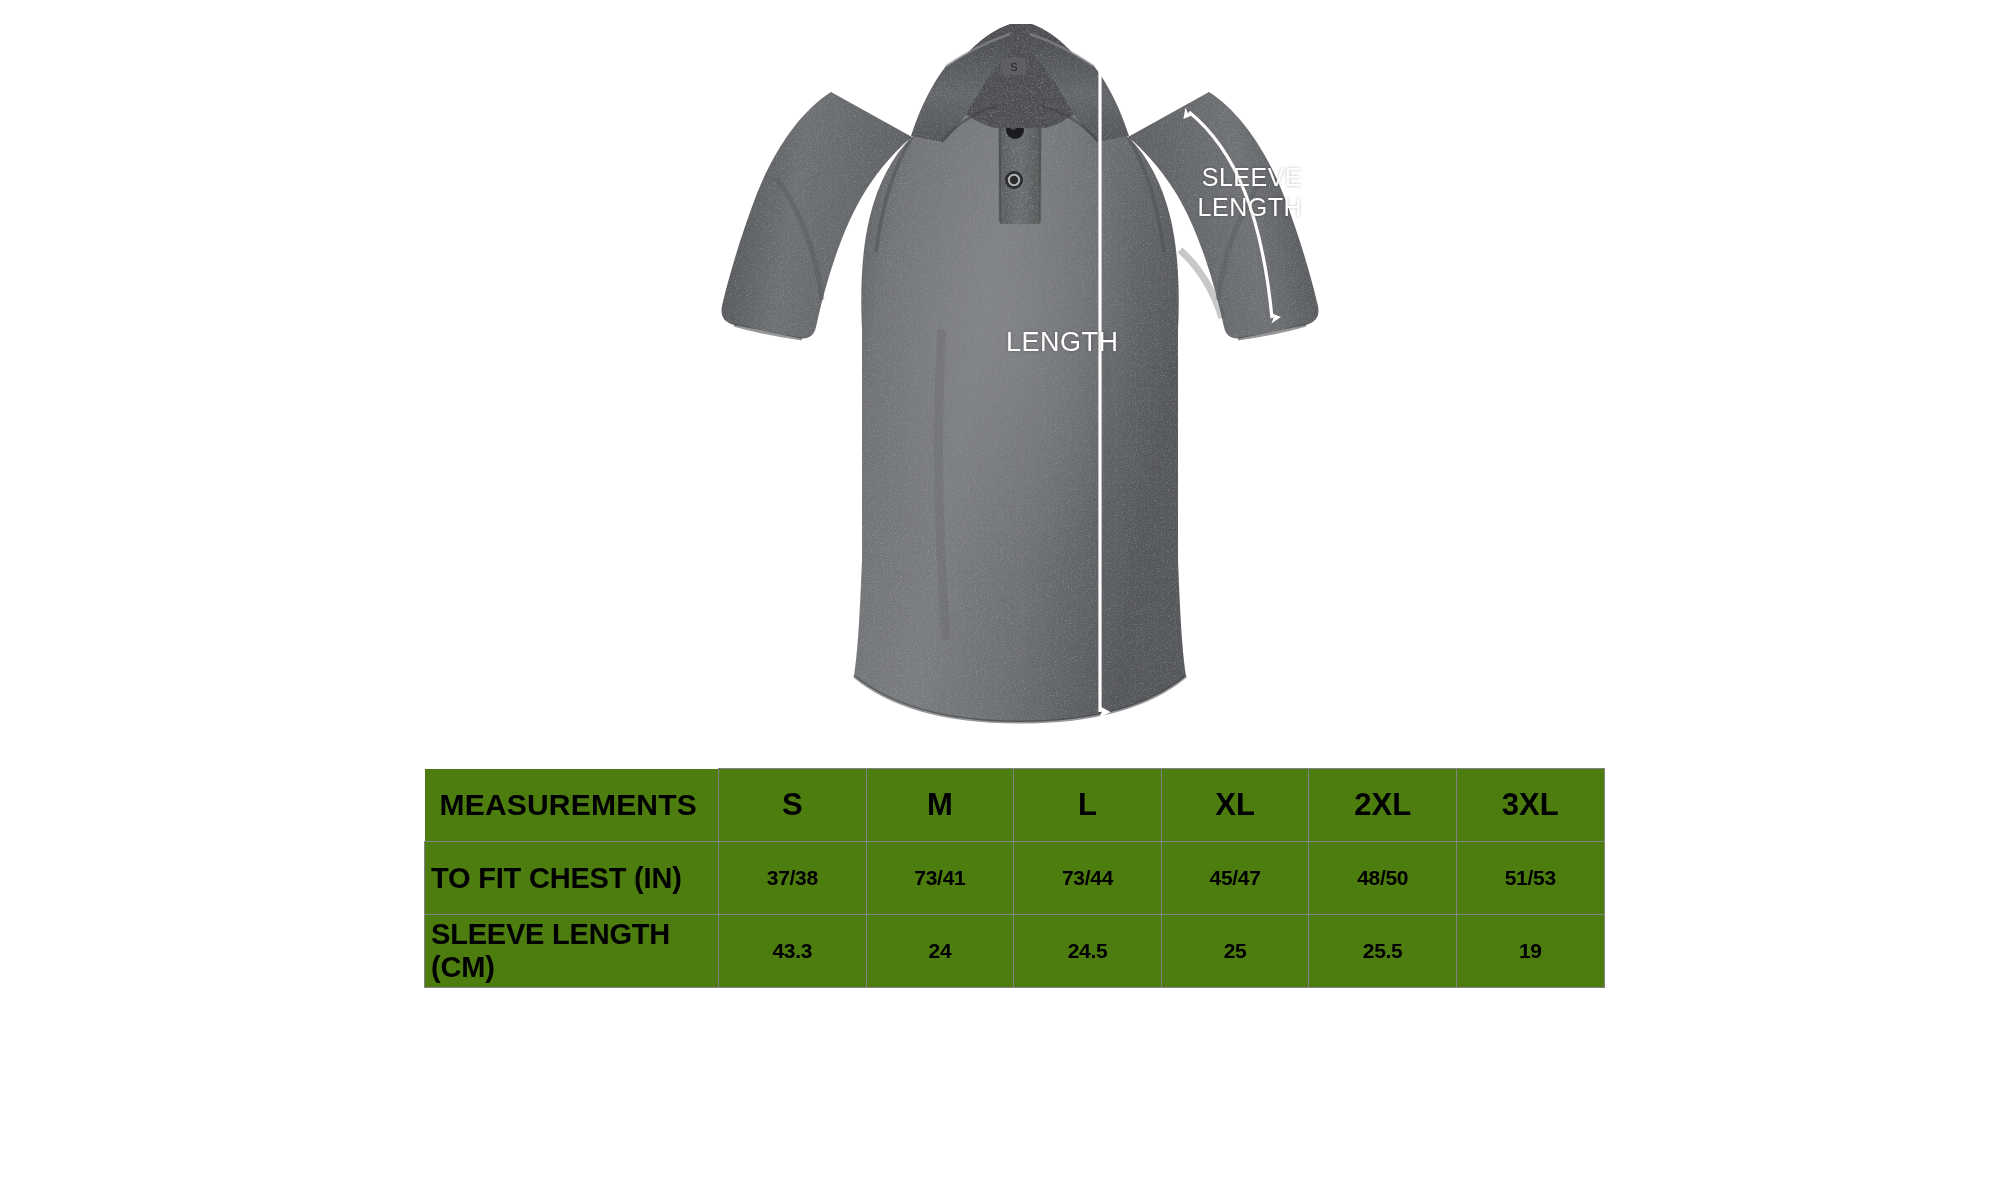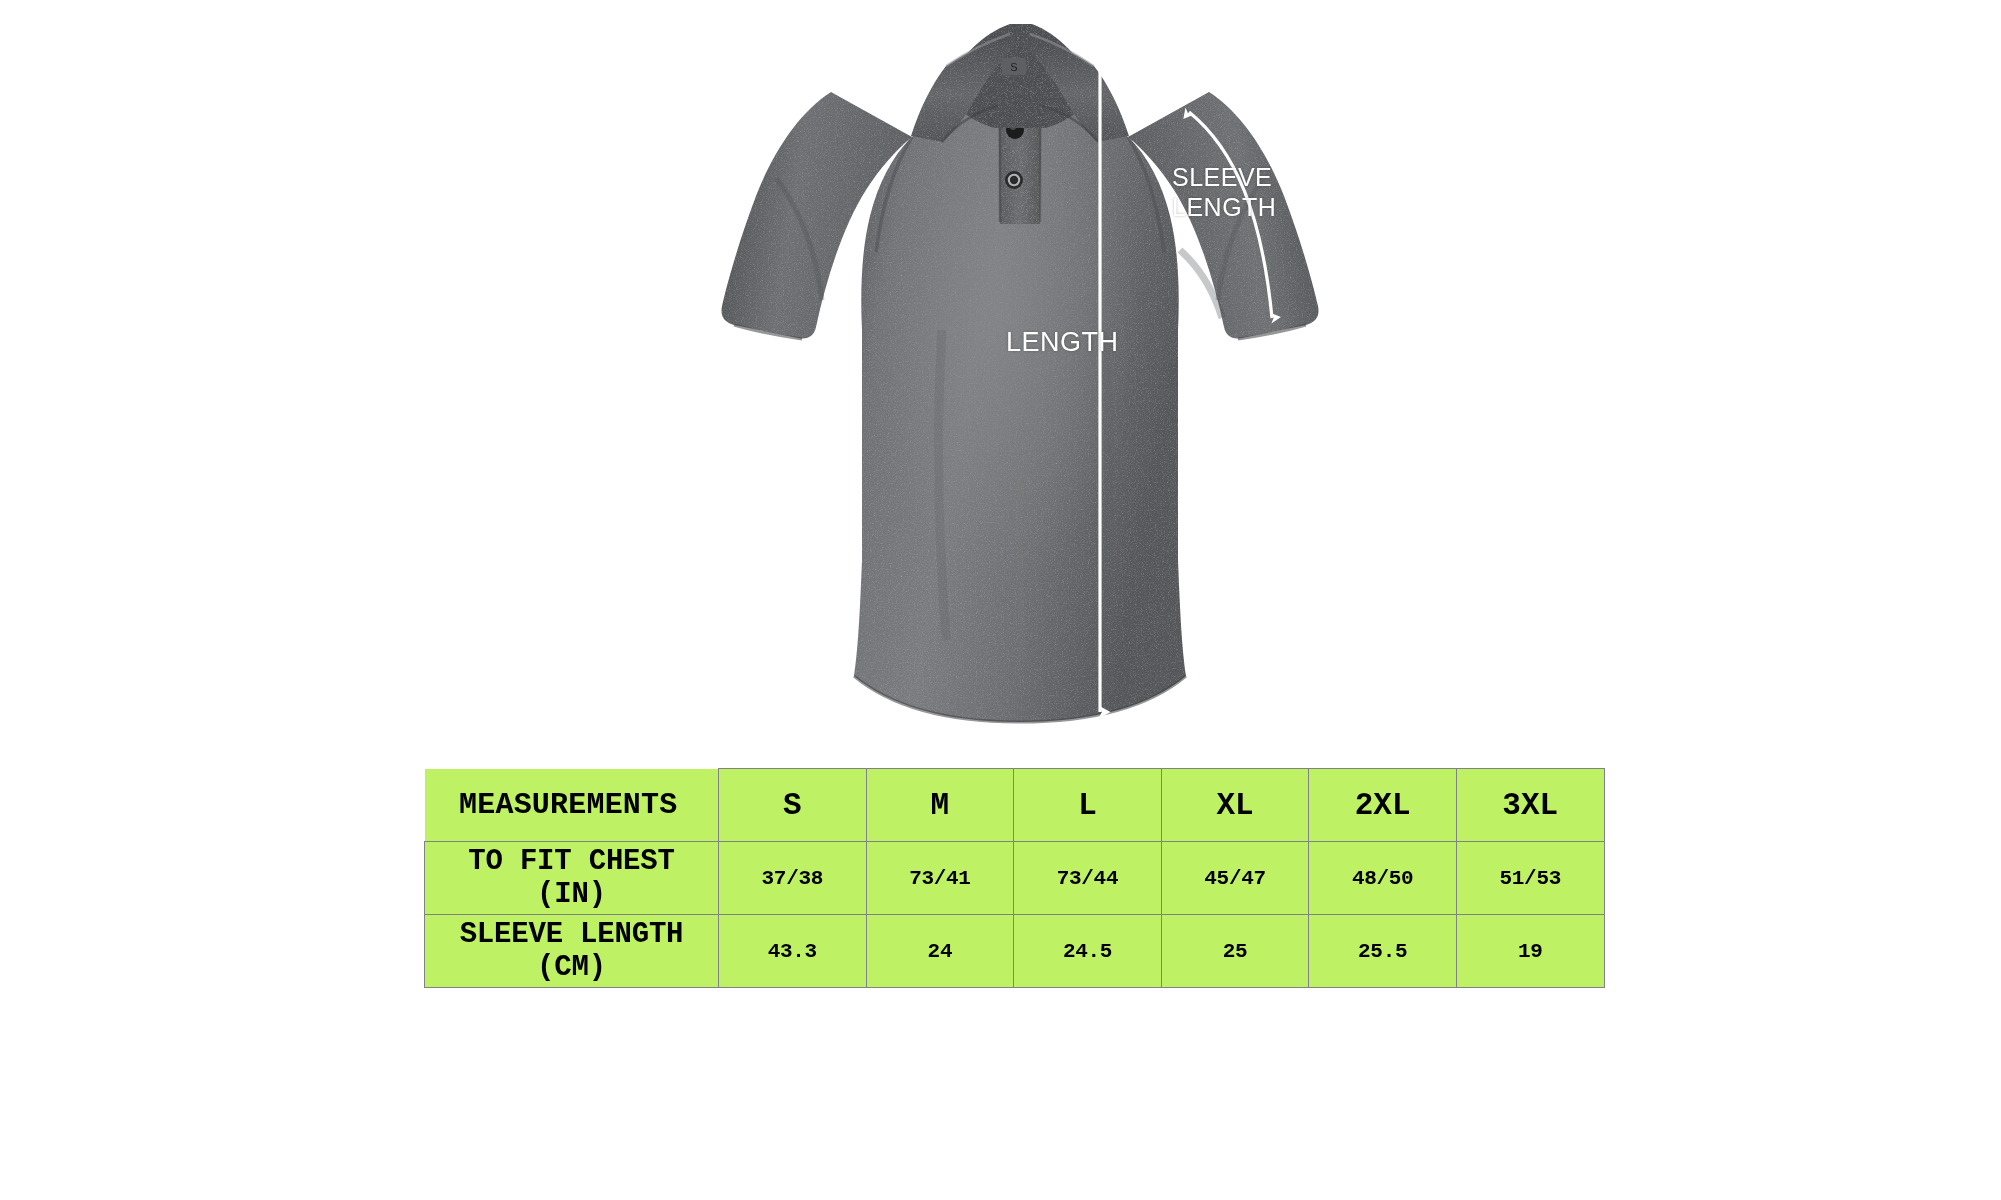--- a/index.html
+++ b/index.html
@@ -38,21 +38,21 @@
     letter-spacing: 0.5px;
     white-space: pre-line;
     line-height: 1.18;
     text-shadow: 0 0 3px rgba(0,0,0,0.28);
     pointer-events: none;
   }
   #label-sleeve-length {
     left: 1172px;
     top: 163px;
     font-size: 25px;
-    text-align: left;
+    text-align: right;
     width: 130px;
   }
   #label-body-length {
     left: 1006px;
     top: 327px;
     font-size: 27px;
     text-align: right;
     width: 90px;
   }
 
@@ -69,26 +69,26 @@
     width: 1180px;
   }
   table#size-table col.col-label { width: 294px; }
   table#size-table col.col-size  { width: 147.6px; }
 
   table#size-table td, table#size-table th {
     border: 1px solid #808285;
     height: 73px;
     text-align: center;
     vertical-align: middle;
-    font-family: Liberation Mono, monospace;
+    font-family: Liberation Sans, sans-serif;
     font-weight: 700;
     color: #000000;
     font-size: 27px;
     padding: 0 4px;
-    background: #bef264;
+    background: #4d7c0f;
   }
 
   
   table#size-table th.size-head {
     font-size: 31px;
     font-weight: 700;
     letter-spacing: 0px;
   }
 
   
@@ -99,21 +99,21 @@
     letter-spacing: 0.2px;
     text-align: center;
     padding-right: 10px;
   }
 
   
   table#size-table td.row-label {
     font-size: 29px;
     font-weight: 700;
     letter-spacing: -0.2px;
-    text-align: center;
+    text-align: left;
     padding: 0 6px;
   }
 
   table#size-table td.value {
     font-size: 21px;
     font-weight: 700;
     letter-spacing: -0.3px;
   }
 </style>
 </head>

